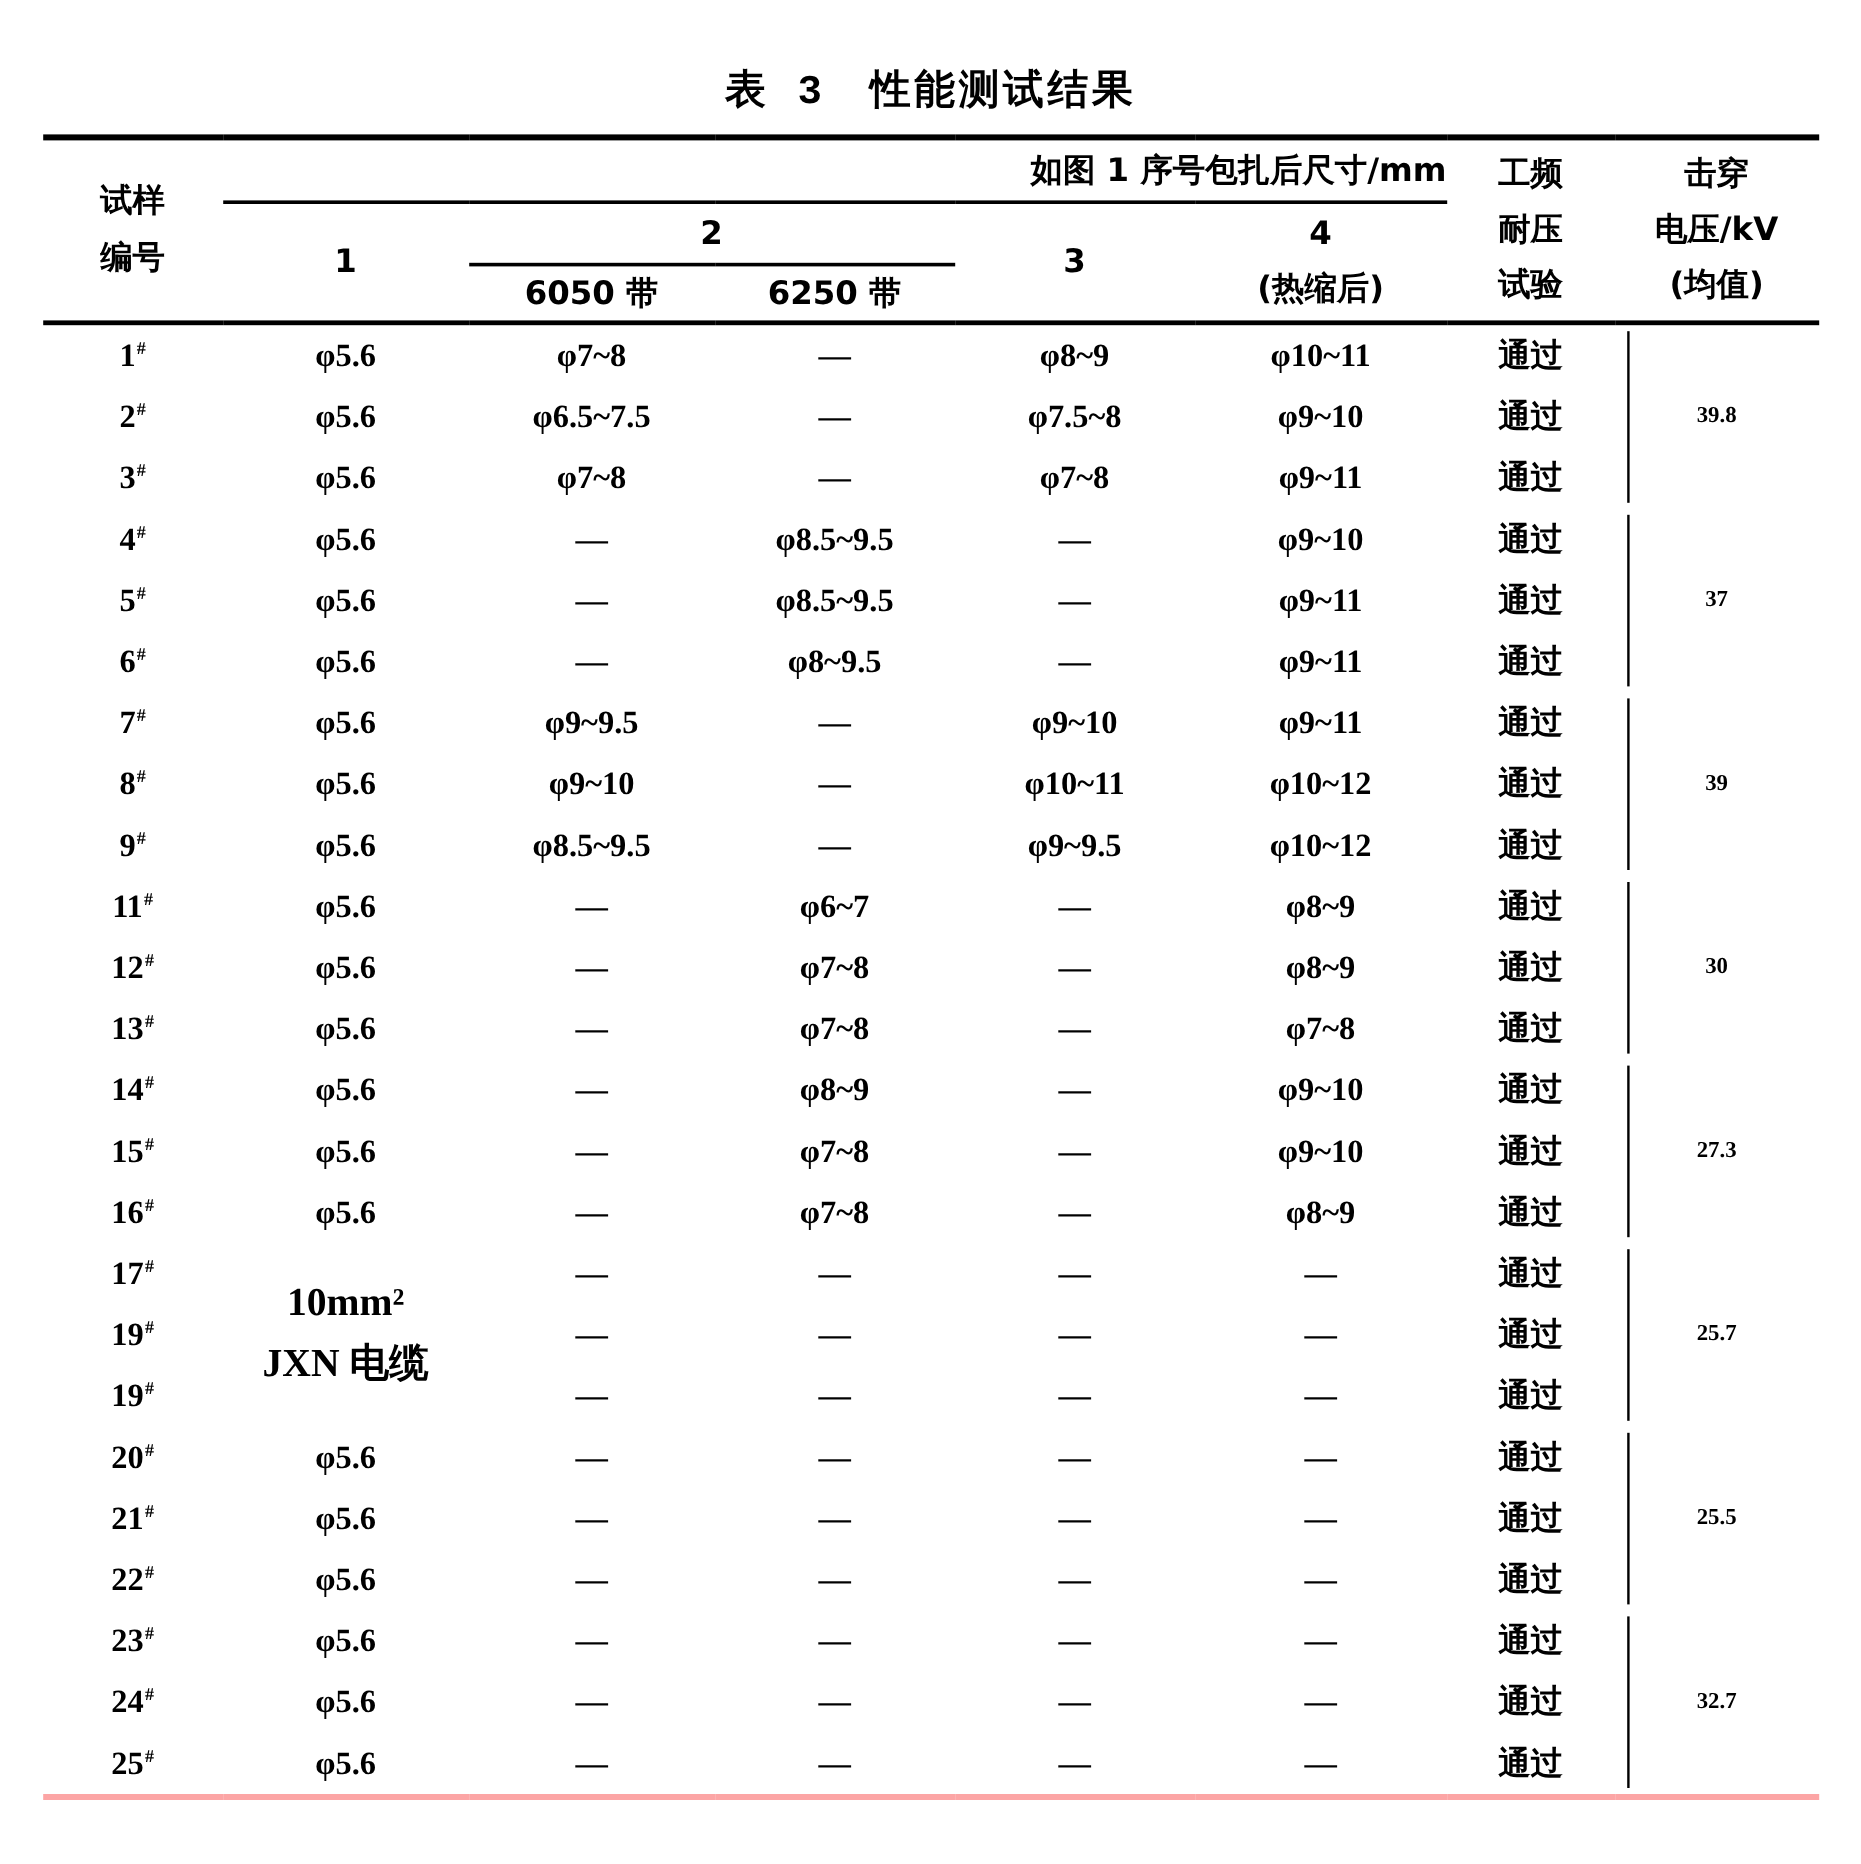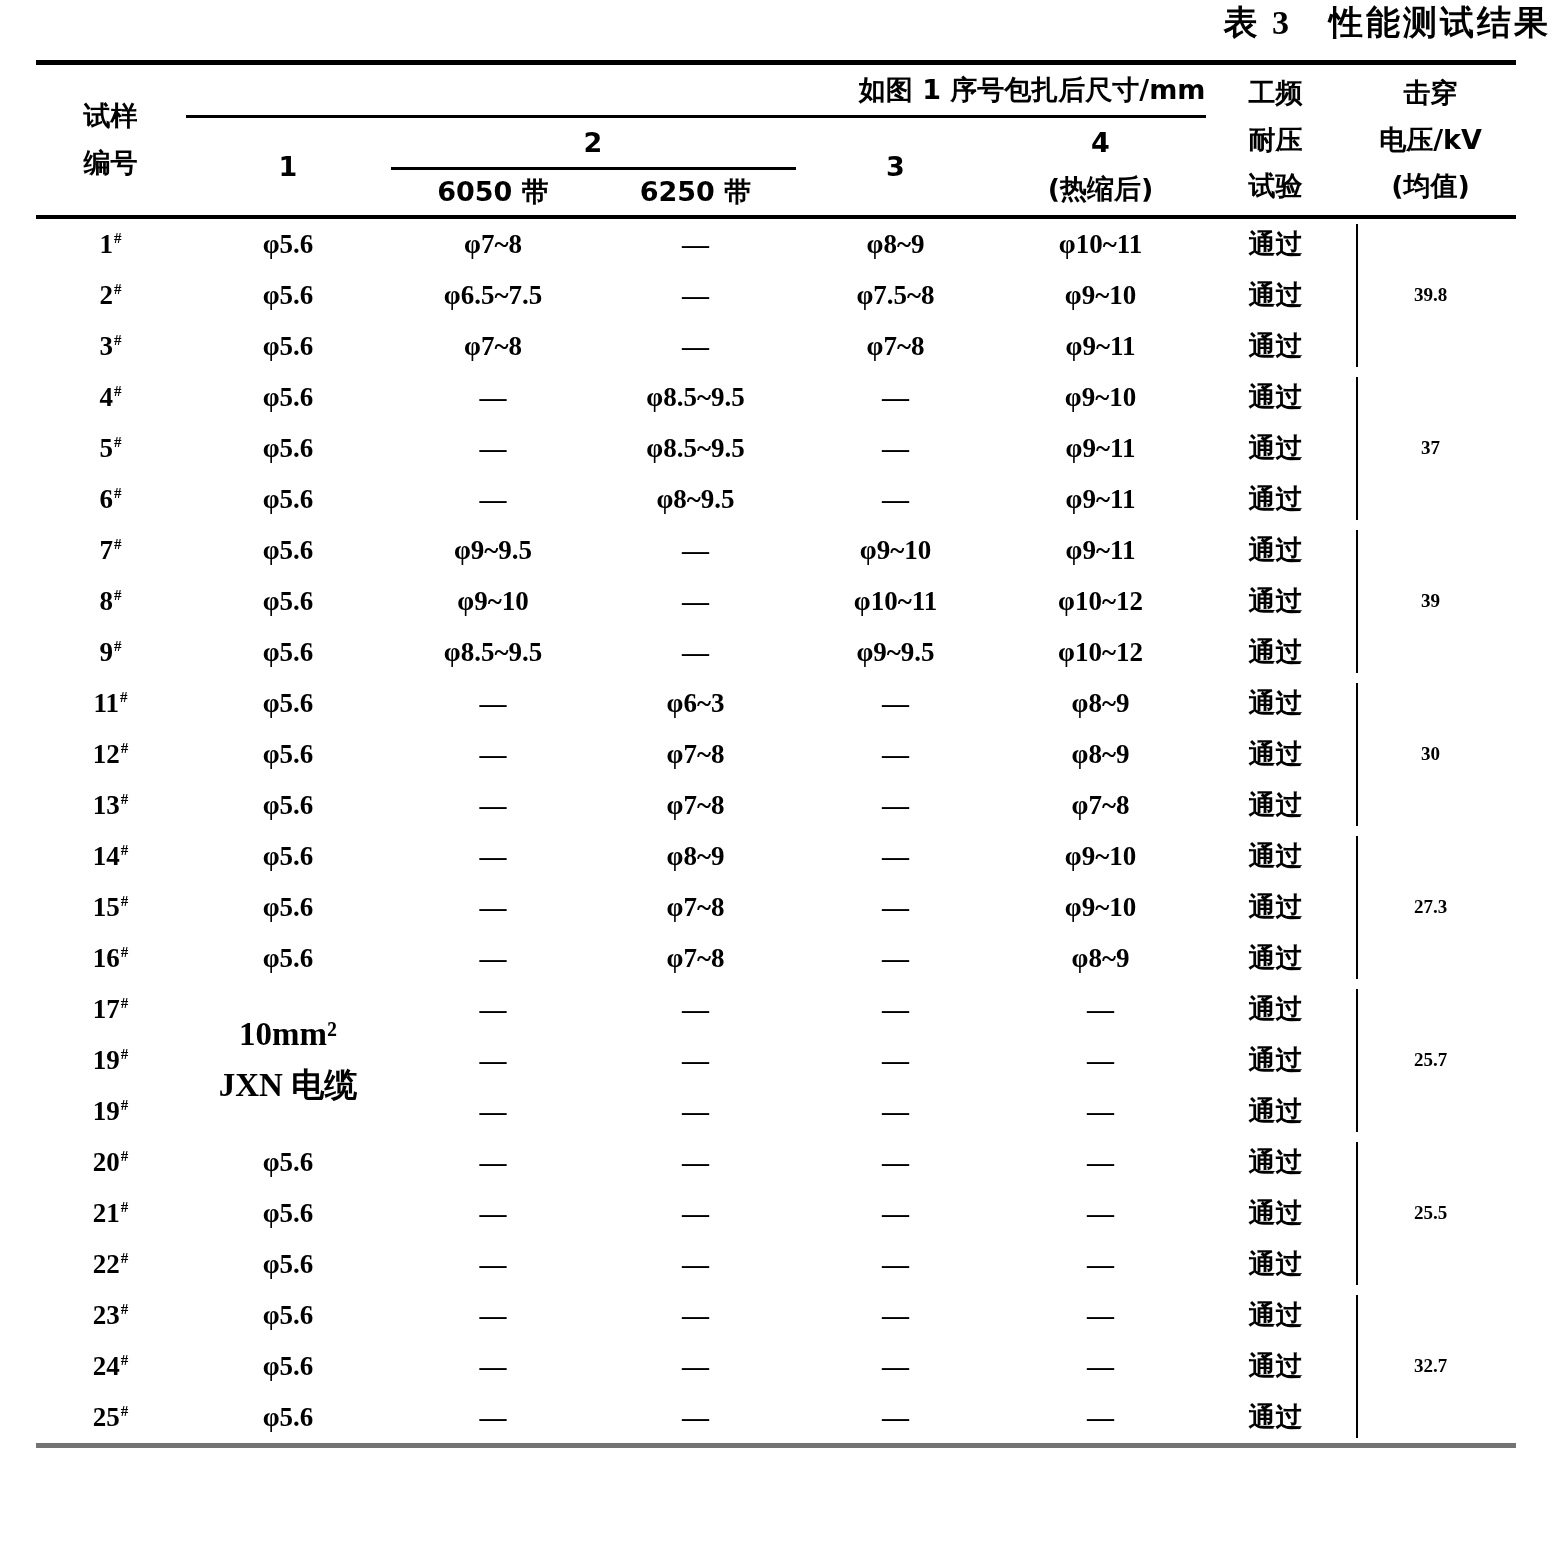--- a/index.html
+++ b/index.html
@@ -12,33 +12,34 @@
     color: #000;
     font-family: "Liberation Serif", "DejaVu Serif", serif;
   }
   .page {
     position: relative;
     width: 1551px;
     height: 1553px;
     background: #fff;
   }
   .title {
-    text-align: right;
+    padding-top: 52px;
+    text-align: center;
     font-size: 34px;
     font-weight: 700;
     letter-spacing: 3px;
-    font-family: Liberation Serif, serif;
+    font-family: Liberation Mono, monospace;
   }
   table.results {
     border-collapse: collapse;
     table-layout: fixed;
     width: 1480px;
     margin: 14px auto 0 auto;
     border-top: 5px solid #000;
-    border-bottom: 5px solid #737373;
+    border-bottom: 5px solid #fca5a5;
   }
   thead {
     border-bottom: 4px solid #000;
   }
   th {
     font-weight: 700;
     font-size: 27px;
     text-align: center;
     vertical-align: middle;
     padding: 0;
@@ -206,21 +207,21 @@
           <td>φ8.5~9.5</td>
           <td>—</td>
           <td>φ9~9.5</td>
           <td>φ10~12</td>
           <td>通过</td>
         </tr>
         <tr>
           <td><span>11</span><sup class="hash">#</sup></td>
           <td>φ5.6</td>
           <td>—</td>
-          <td>φ6~3</td>
+          <td>φ6~7</td>
           <td>—</td>
           <td>φ8~9</td>
           <td>通过</td>
           <td rowspan="3" class="vcell">30</td>
         </tr>
         <tr>
           <td><span>12</span><sup class="hash">#</sup></td>
           <td>φ5.6</td>
           <td>—</td>
           <td>φ7~8</td>

